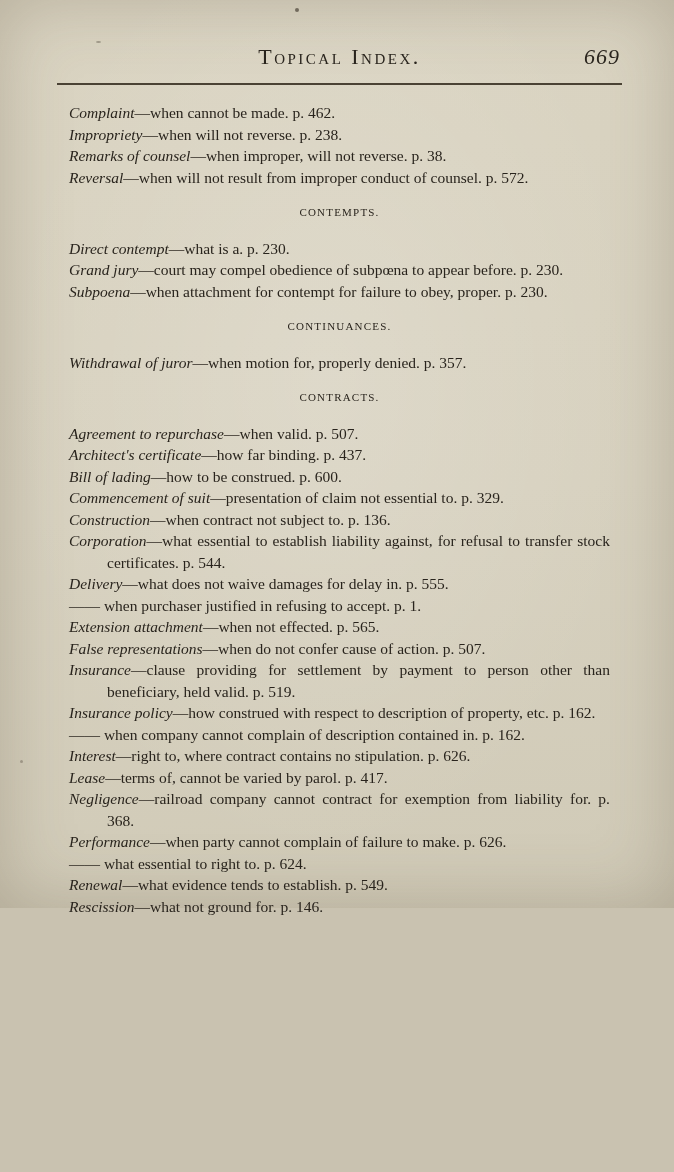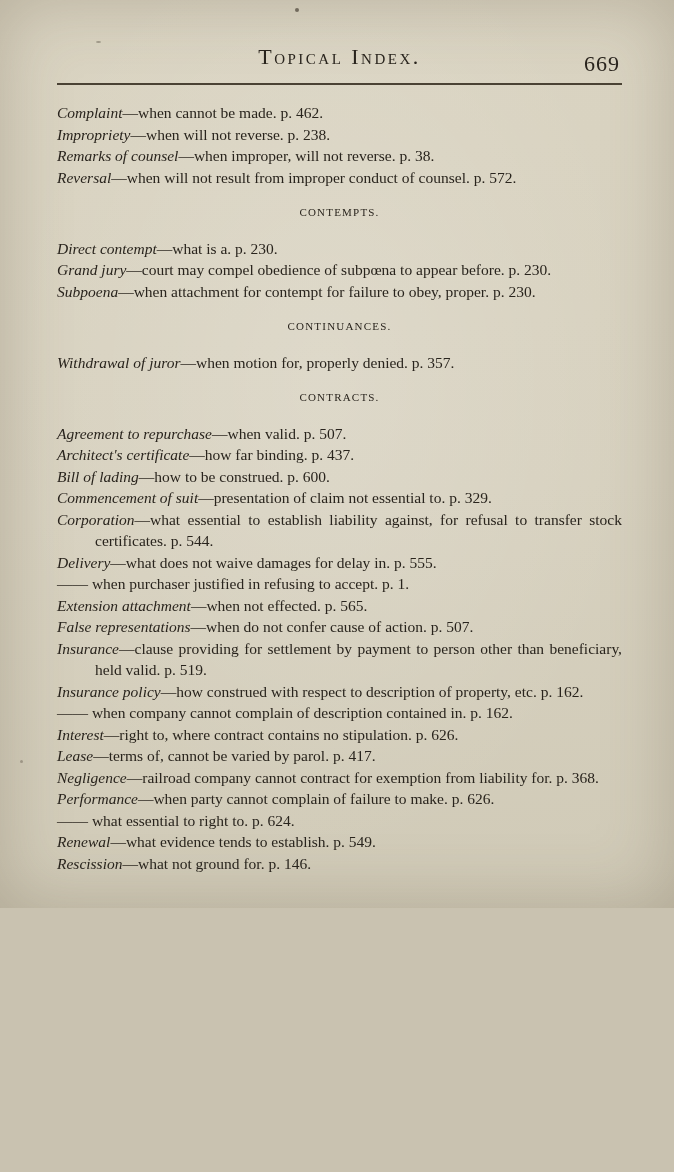--- a/index.html
+++ b/index.html
@@ -35,34 +35,35 @@
     display: block;
     text-align: center;
     font-variant: small-caps;
     font-size: 22px;
     letter-spacing: 2.5px;
     color: #29241d;
   }
   .page-number {
     position: absolute;
     right: 2px;
-    top: 7px;
+    top: 0;
     font-size: 22px;
     letter-spacing: 1px;
+    font-style: italic;
   }
   .rule {
     border-top: 2px solid #4a4234;
     margin: 9px 0 17px 0;
   }
 
   .index-body {
     font-size: 15.5px;
     line-height: 21.5px;
   }
-  .index-section { margin: 0; }
+  .index-section { margin: 12px; }
   .section-heading {
     margin: 14px 0 14px 0;
     text-align: center;
     font-size: 11px;
     font-weight: normal;
     letter-spacing: 1.2px;
   }
   .entry {
     margin: 0;
     padding-left: 38px;
@@ -113,20 +114,21 @@
         </div>
   </section>
 
   <section class="index-section">
     <h2 class="section-heading">CONTRACTS.</h2>
     <div class="section-entries">
           <p class="entry"><i>Agreement to repurchase</i>—when valid.  p. 507.</p>
           <p class="entry"><i>Architect's certificate</i>—how far binding.  p. 437.</p>
           <p class="entry"><i>Bill of lading</i>—how to be construed.  p. 600.</p>
           <p class="entry"><i>Commencement of suit</i>—presentation of claim not essential to. p. 329.</p>
+          <p class="entry"><i>Construction</i>—when contract not subject to.  p. 136.</p>
           <p class="entry"><i>Corporation</i>—what essential to establish liability against, for refusal to transfer stock certificates.  p. 544.</p>
           <p class="entry"><i>Delivery</i>—what does not waive damages for delay in.  p. 555.</p>
           <p class="entry">—— when purchaser justified in refusing to accept.  p. 1.</p>
           <p class="entry"><i>Extension attachment</i>—when not effected.  p. 565.</p>
           <p class="entry"><i>False representations</i>—when do not confer cause of action.  p. 507.</p>
           <p class="entry"><i>Insurance</i>—clause providing for settlement by payment to person other than beneficiary, held valid.  p. 519.</p>
           <p class="entry"><i>Insurance policy</i>—how construed with respect to description of property, etc.  p. 162.</p>
           <p class="entry">—— when company cannot complain of description contained in. p. 162.</p>
           <p class="entry"><i>Interest</i>—right to, where contract contains no stipulation.  p. 626.</p>
           <p class="entry"><i>Lease</i>—terms of, cannot be varied by parol.  p. 417.</p>

